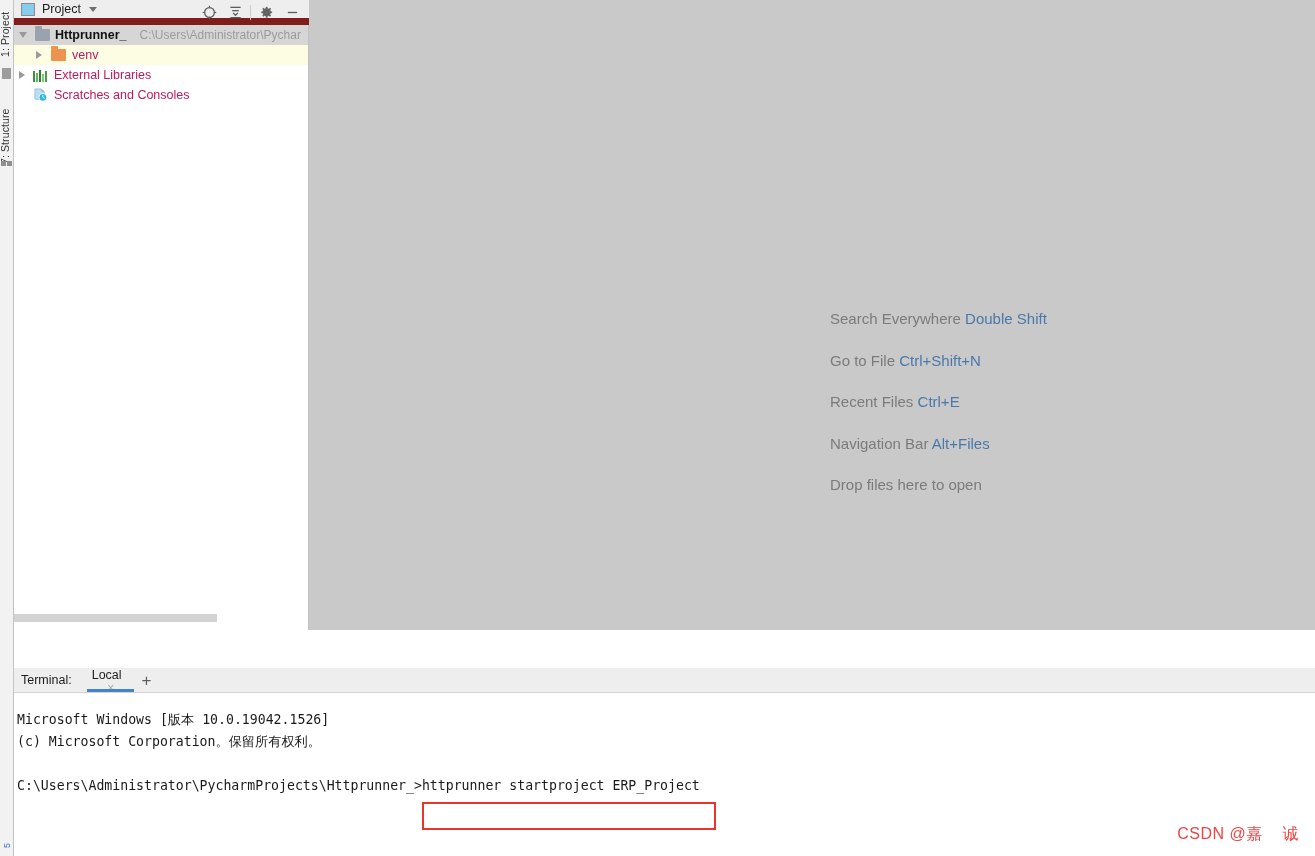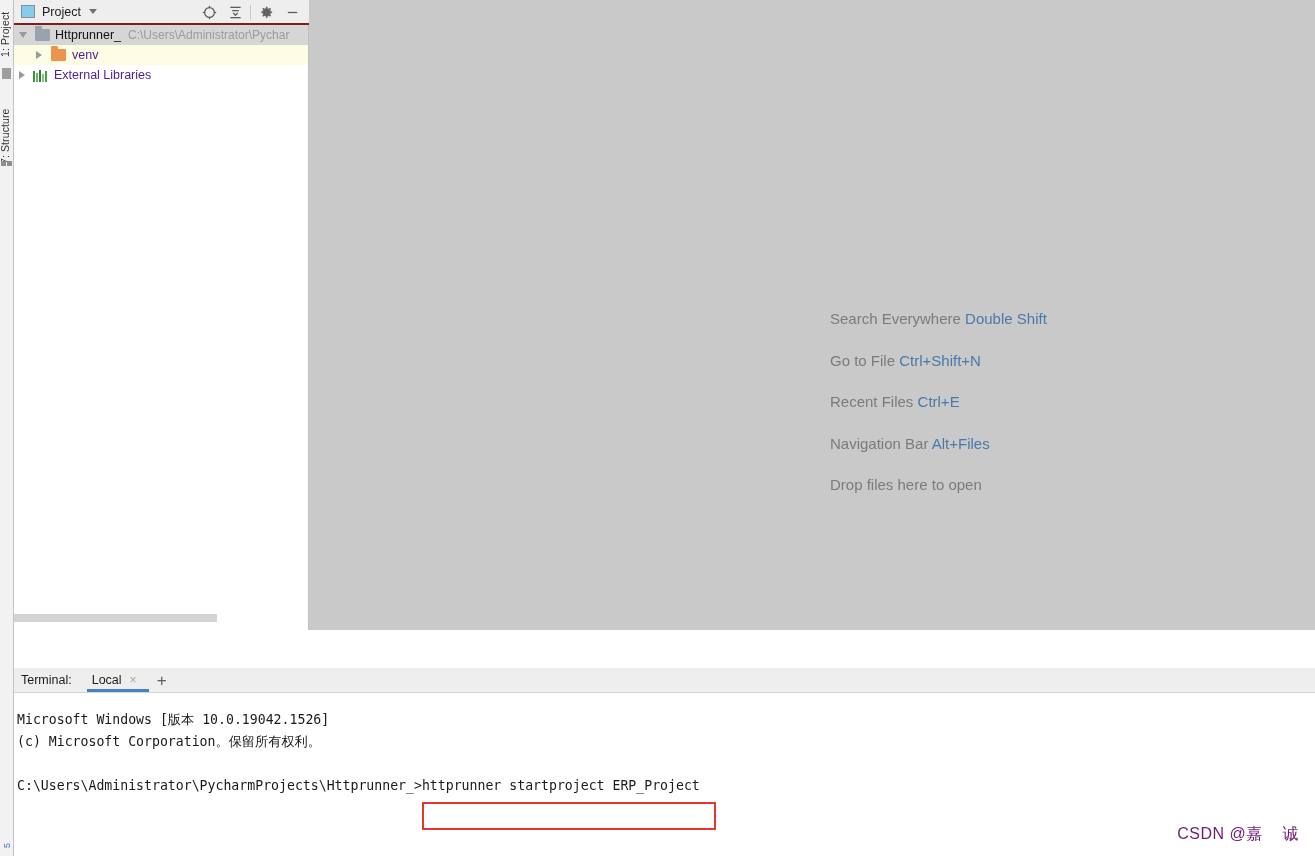--- a/index.html
+++ b/index.html
@@ -71,21 +71,21 @@
     width: 295px; height: 630px;
     background: #ffffff;
     box-sizing: border-box;
     border-right: 1px solid #c0c0c0;
   }
   .panel-header {
     position: absolute;
     left: 0; top: 0;
     width: 295px; height: 25px;
     background: #eeeeee;
-    border-bottom: 2px solid #7f1d1d;
+    border-bottom: 7px solid #7f1d1d;
     box-sizing: border-box;
     display: flex;
     align-items: center;
   }
   .proj-icon {
     width: 14px; height: 13px;
     margin-left: 7px;
     background: #87ccec;
     border: 1px solid #8d8d8d;
     box-sizing: border-box;
@@ -190,31 +190,31 @@
     display: flex;
     align-items: flex-end;
     gap: 1px;
   }
   .lib-icon i {
     display: block;
     width: 2px;
     background: #6aa84f;
   }
   .root-name {
-    font-weight: normal;
+    font-weight: bold;
     color: #111111;
     margin-left: 5px;
   }
   .root-path {
     color: #9b9b9b;
-    margin-left: 7px;
+    margin-left: 13px;
     font-size: 12px;
     text-align: right;
   }
-  .node-label { margin-left: 6px; color: #4c1d95; }
+  .node-label { margin-left: 6px; color: #be185d; }
 
   .hscroll-track {
     position: absolute;
     left: 0; top: 611px;
     width: 294px; height: 12px;
     background: #ffffff;
   }
   .hscroll-thumb {
     position: absolute;
     left: 0px; top: 614px;
@@ -269,20 +269,21 @@
   }
   .term-tab {
     position: relative;
     margin-left: 18px;
     height: 24px;
     display: flex;
     align-items: center;
     font-size: 12.5px;
     color: #1c1c1c;
     padding: 0 2px;
+    flex-direction: column;
   }
   .term-tab.active:after {
     content: "";
     position: absolute;
     left: -3px; right: -10px;
     bottom: 0;
     height: 3px;
     background: #4383c9;
   }
   .tab-close {
@@ -326,21 +327,21 @@
     box-sizing: border-box;
     pointer-events: none;
   }
 
   
   .watermark {
     position: absolute;
     right: 16px;
     top: 824px;
     font-size: 16px;
-    color: #701a75;
+    color: #ef4444;
     font-family: "Liberation Sans", sans-serif;
     white-space: pre;
     letter-spacing: 0.5px;
   }
 </style>
 </head>
 <body>
 
 <div class="left-strip">
   <div class="vtab vtab-project">1: Project</div>
@@ -413,20 +414,32 @@
       <span class="lib-icon">
         <i style="height:11px;background:#3f8f3f;"></i>
         <i style="height:9px;background:#62b562;"></i>
         <i style="height:12px;background:#2f7d2f;"></i>
         <i style="height:8px;background:#7cc97c;"></i>
         <i style="height:11px;background:#4a9b4a;"></i>
       </span>
       <span class="node-label">External Libraries</span>
     </div>
 
+    <div class="tree-row" style="padding-left:19px;">
+      <span class="lib-icon" style="position:relative;display:block;width:15px;height:14px;">
+        <svg width="15" height="14" viewBox="0 0 16 15">
+          <path d="M2 1 L9 1 L12 4 L12 12 L2 12 Z" fill="#b9dff2" stroke="#8fb7cd" stroke-width="0.8"></path>
+          <path d="M9 1 L9 4 L12 4 Z" fill="#8fb7cd"></path>
+          <circle cx="10.5" cy="10" r="4.2" fill="#2eb4e6" stroke="#ffffff" stroke-width="0.9"></circle>
+          <line x1="10.5" y1="7.6" x2="10.5" y2="10" stroke="#ffffff" stroke-width="1"></line>
+          <line x1="10.5" y1="10" x2="12.2" y2="10.9" stroke="#ffffff" stroke-width="1"></line>
+        </svg>
+      </span>
+      <span class="node-label">Scratches and Consoles</span>
+    </div>
 
   </div>
 
   <div class="hscroll-track"></div>
   <div class="hscroll-thumb"></div>
 </div>
 
 <div class="editor-area">
   <div class="hints">
 

